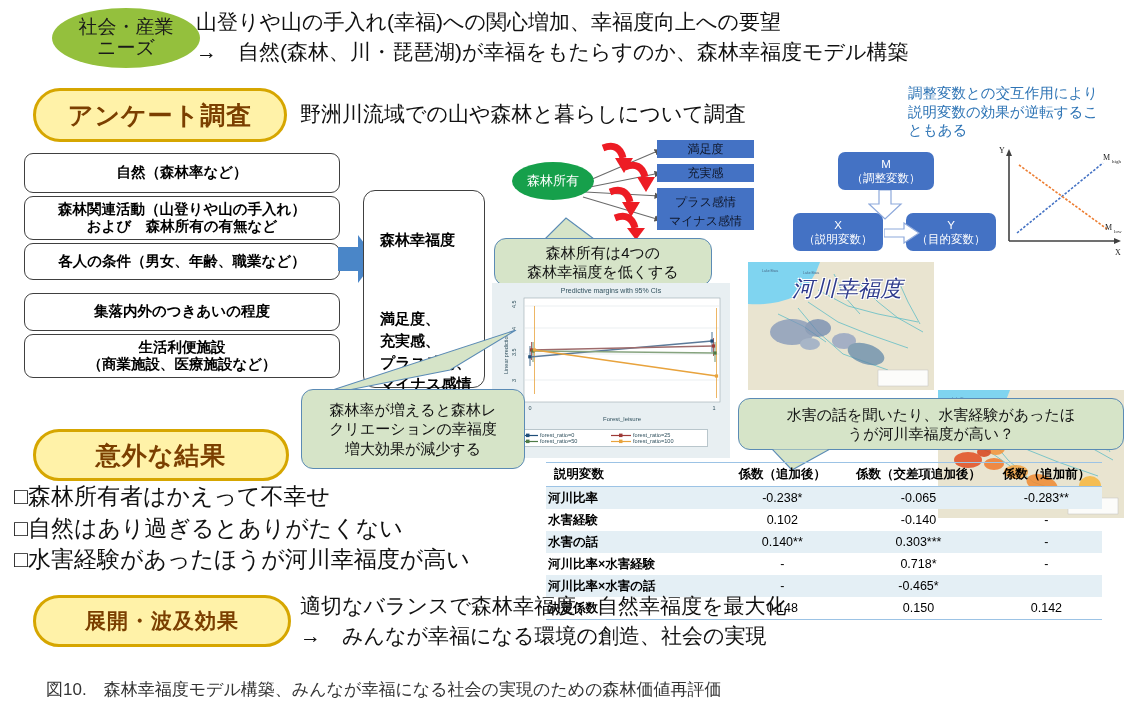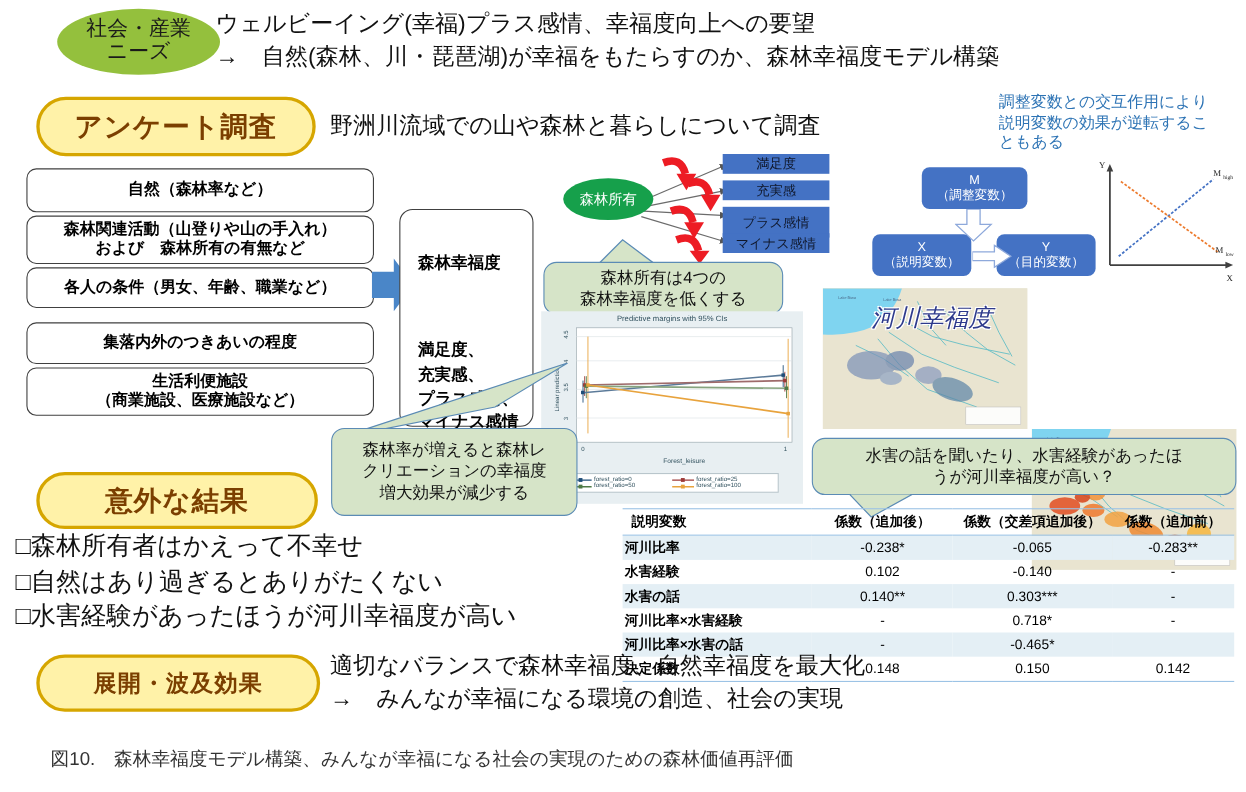--- a/index.html
+++ b/index.html
@@ -108,21 +108,21 @@
 </head>
 <body>
 
 <div class="stage">
 
   <div class="abs ellipse-badge">
     <span>社会・産業</span>
     <span>ニーズ</span>
   </div>
 
-  <div class="abs headline" style="left:196px;top:8px;">ウェルビーイング(幸福)プラス感情、幸福度向上への要望</div>
+  <div class="abs headline" style="left:196px;top:8px;">山登りや山の手入れ(幸福)への関心増加、幸福度向上への要望</div>
   <div class="abs headline" style="left:196px;top:38px;">→　自然(森林、川・琵琶湖)が幸福をもたらすのか、森林幸福度モデル構築</div>
 
   <div class="abs pill" style="left:33px;top:88px;width:248px;height:48px;font-size:25px;">
     <span>アンケート調査</span>
   </div>
   <div class="abs subhead" style="left:300px;top:100px;">野洲川流域での山や森林と暮らしについて調査</div>
   <div class="abs blue-note" style="left:872px;top:84px;width:225px;margin-left:36px;">調整変数との交互作用により
 説明変数の効果が逆転するこ
 ともある</div>
 
@@ -395,21 +395,21 @@
     <polygon points="2,0 60,0 22,21" fill="#D6E4C8" stroke="#5B8BB5" stroke-width="1.1"></polygon>
   </svg>
 
   <div class="abs pill" style="left:33px;top:429px;width:250px;height:46px;font-size:25px;">
     <span>意外な結果</span>
   </div>
   <div class="abs bullets" style="left:14px;top:481px;width:520px;">□森林所有者はかえって不幸せ
 □自然はあり過ぎるとありがたくない
 □水害経験があったほうが河川幸福度が高い</div>
 
-  <div class="abs" style="left:566px;top:462px;width:556px;">
+  <div class="abs" style="left:546px;top:462px;width:556px;">
     <table class="coef">
       <thead>
         <tr>
           <th class="lab" style="width:31%;">説明変数</th>
           <th style="width:23%;">係数（追加後）</th>
           <th style="width:26%;">係数（交差項追加後）</th>
           <th style="width:20%;">係数（追加前）</th>
         </tr>
       </thead>
       <tbody>

